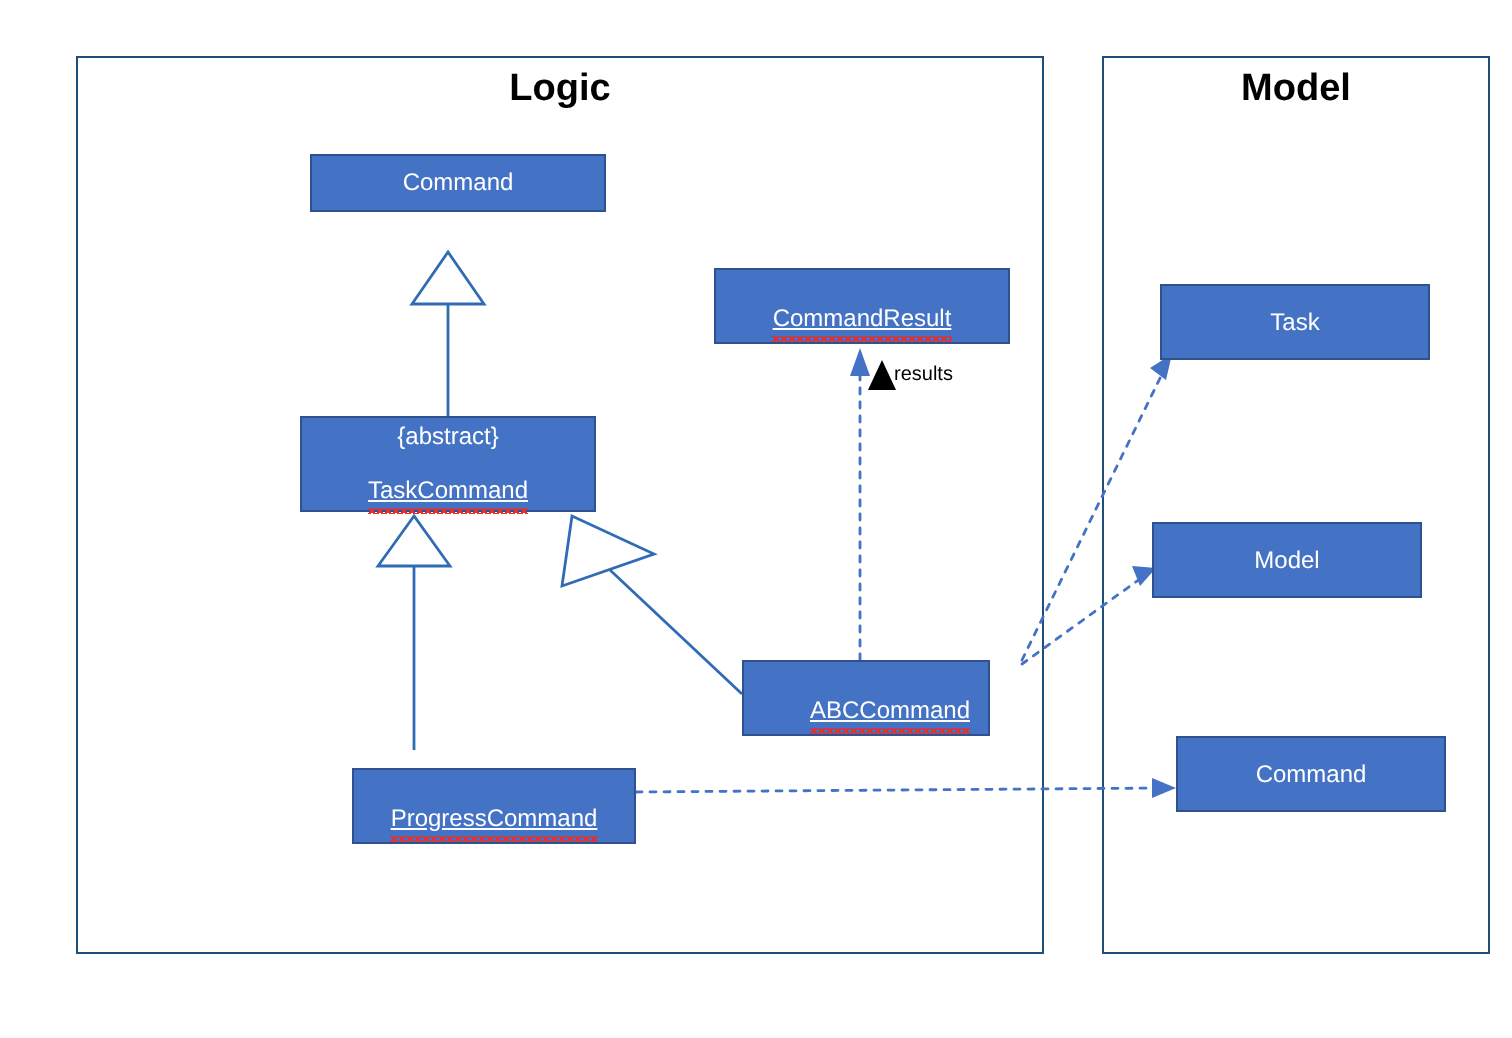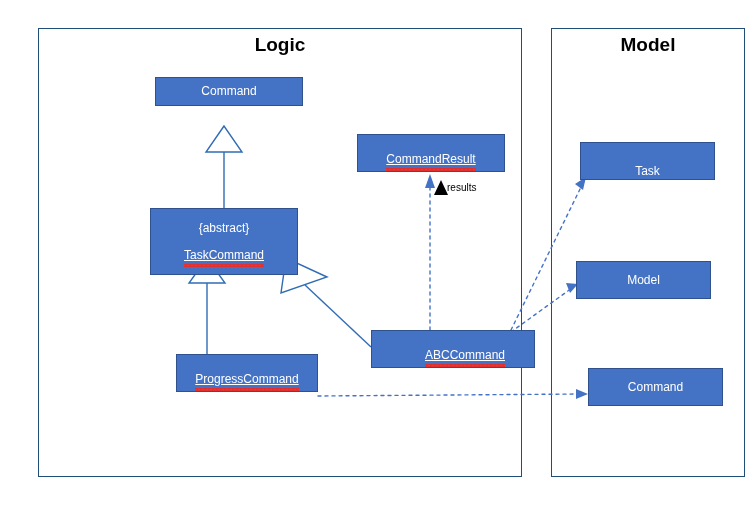--- a/index.html
+++ b/index.html
@@ -72,24 +72,24 @@
     background-image:
       linear-gradient(45deg, transparent 40%, #E03030 40%, #E03030 60%, transparent 60%),
       linear-gradient(-45deg, transparent 40%, #E03030 40%, #E03030 60%, transparent 60%);
     background-size: 4px 3px;
     background-repeat: repeat-x;
   }
   .stereotype { font-size: 12px; }
 
   #node-command        { left: 155px; top: 77px;  width: 148px; height: 29px; }
   #node-commandresult  { left: 357px; top: 134px; width: 148px; height: 38px; }
-  #node-taskcommand    { left: 150px; top: 208px; width: 148px; height: 67px; }
-  #node-abccommand     { left: 371px; top: 330px; width: 164px; height: 38px; padding-left: 24px; }
-  #node-progresscommand{ left: 176px; top: 354px; width: 142px; height: 38px; }
-  #node-task           { left: 580px; top: 142px; width: 135px; height: 38px; justify-content: flex-end; }
+  #node-taskcommand    { left: 150px; top: 208px; width: 148px; height: 48px; }
+  #node-abccommand     { left: 371px; top: 330px; width: 124px; height: 38px; padding-left: 24px; }
+  #node-progresscommand{ left: 176px; top: 384px; width: 142px; height: 38px; }
+  #node-task           { left: 580px; top: 142px; width: 135px; height: 38px; }
   #node-model          { left: 576px; top: 261px; width: 135px; height: 38px; }
   #node-progress       { left: 588px; top: 368px; width: 135px; height: 38px; }
 
   #edges {
     position: absolute;
     left: 0; top: 0;
     width: 756px;
     height: 519px;
     pointer-events: none;
   }

